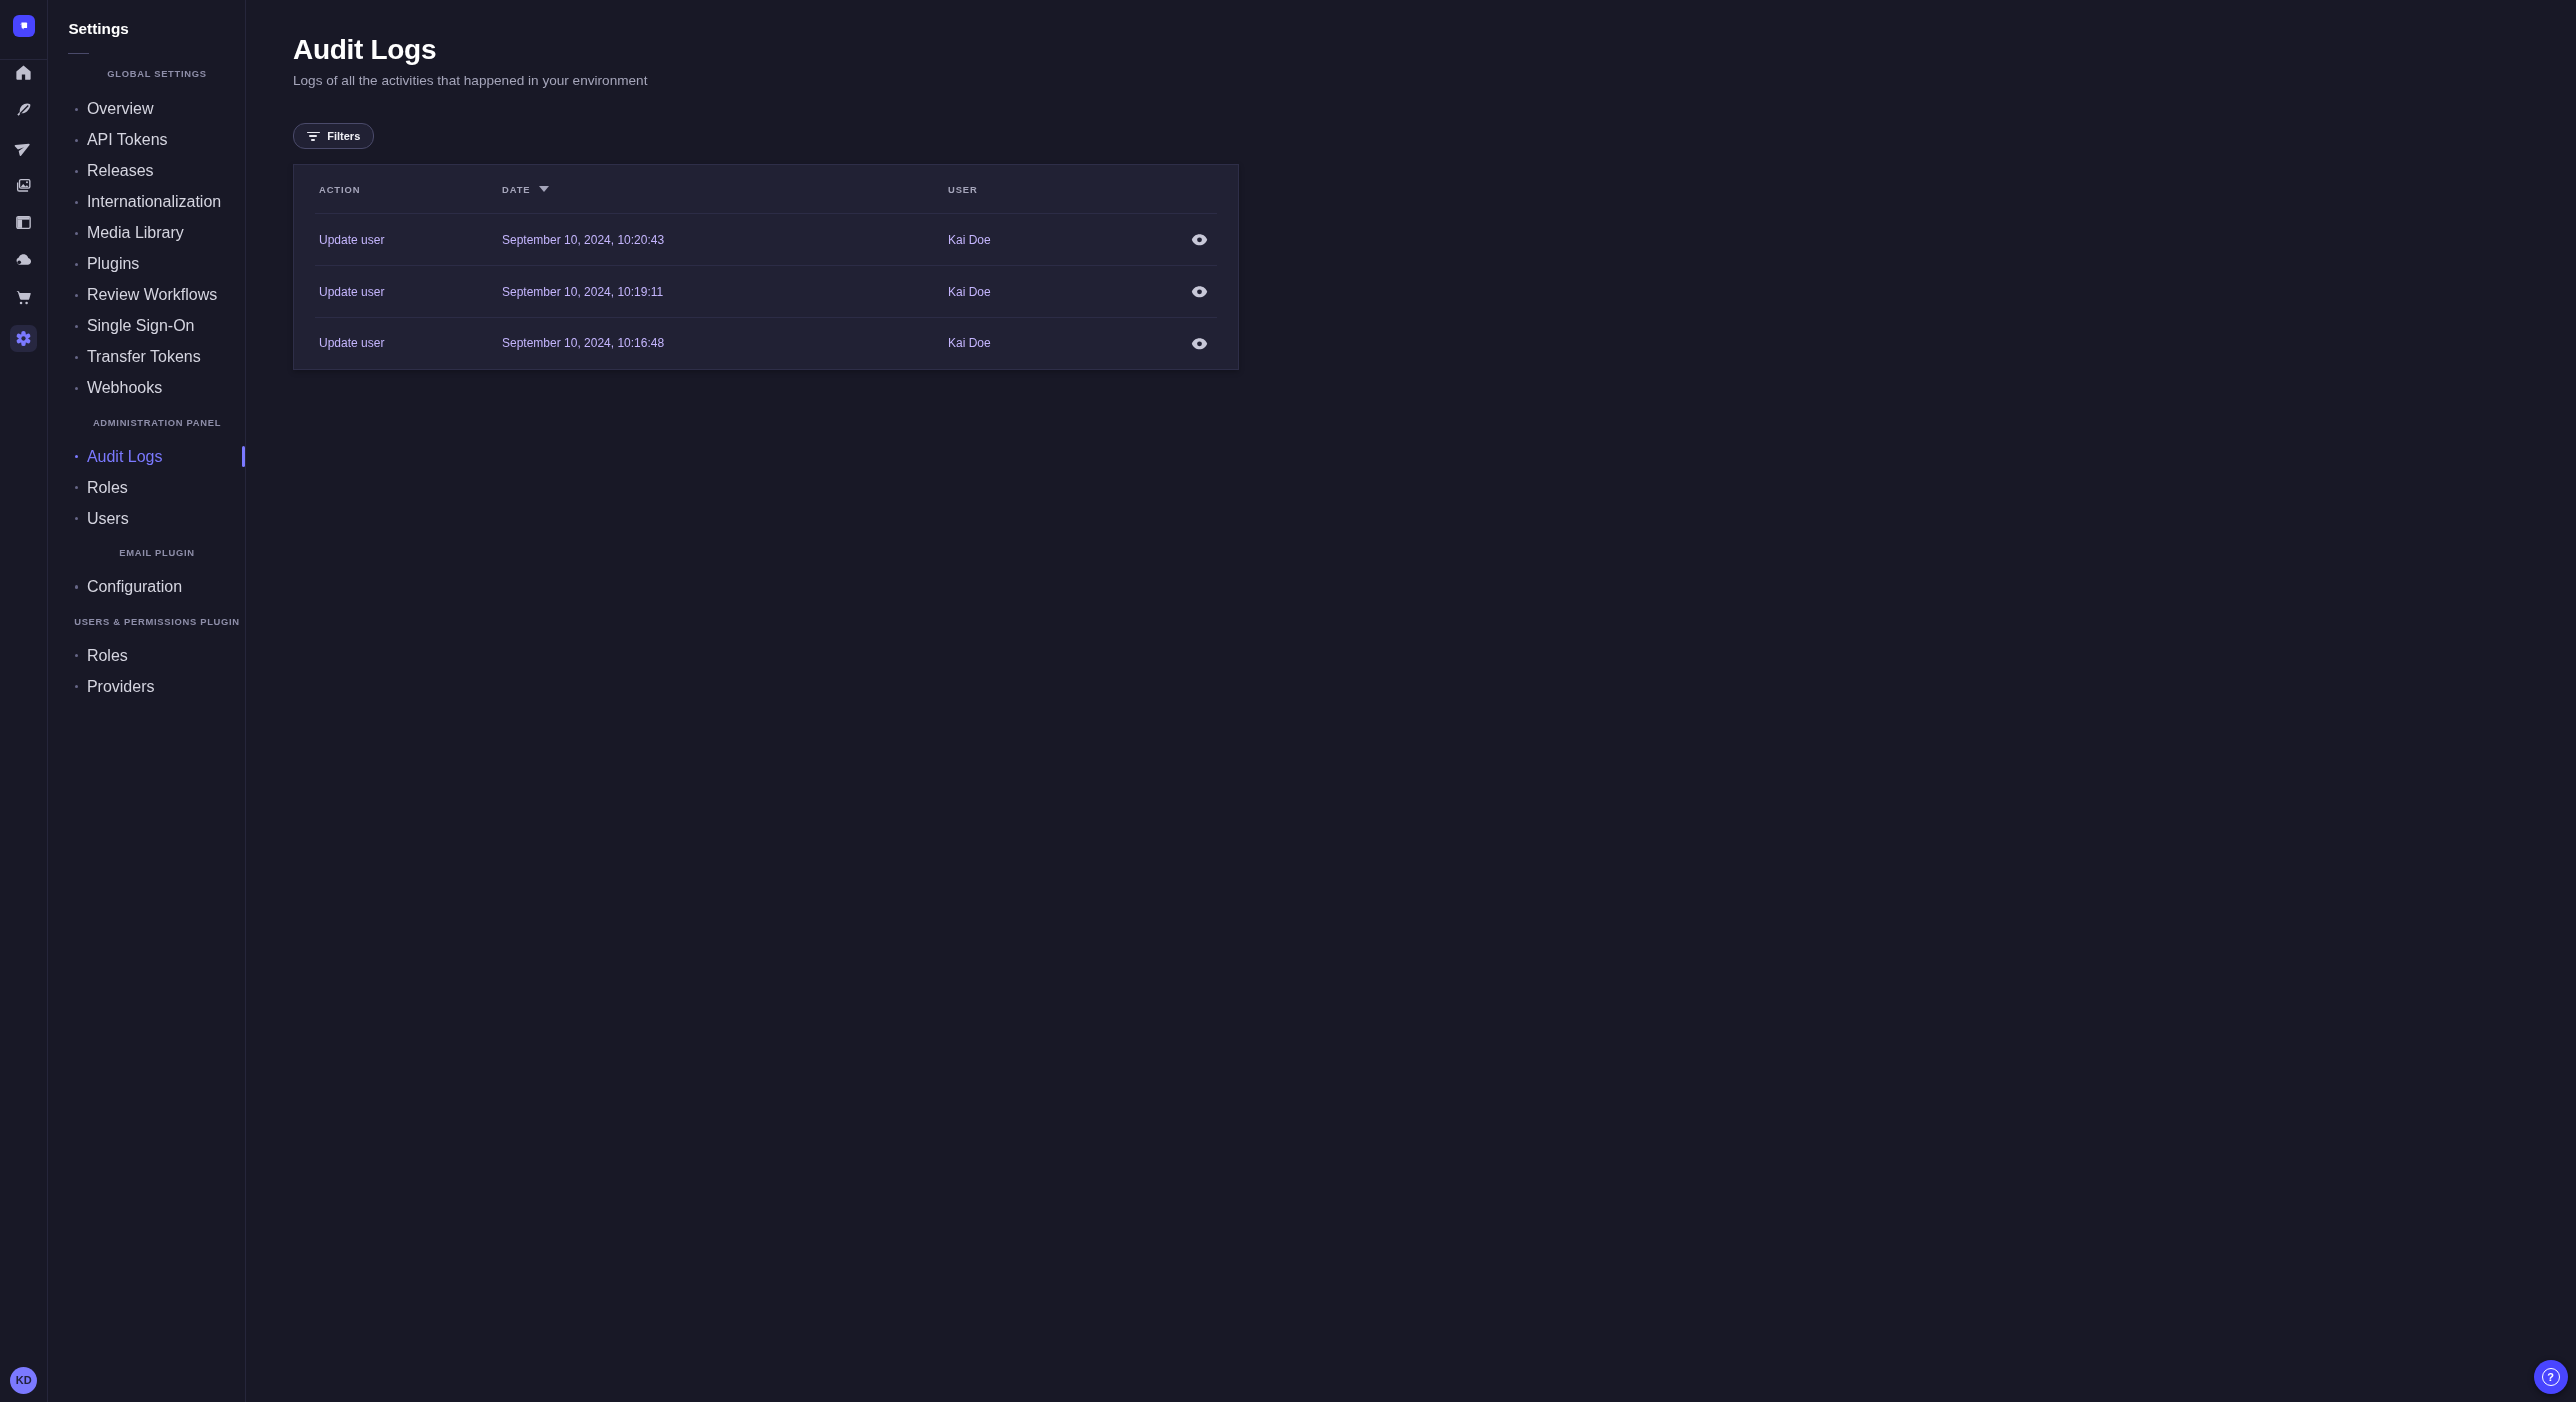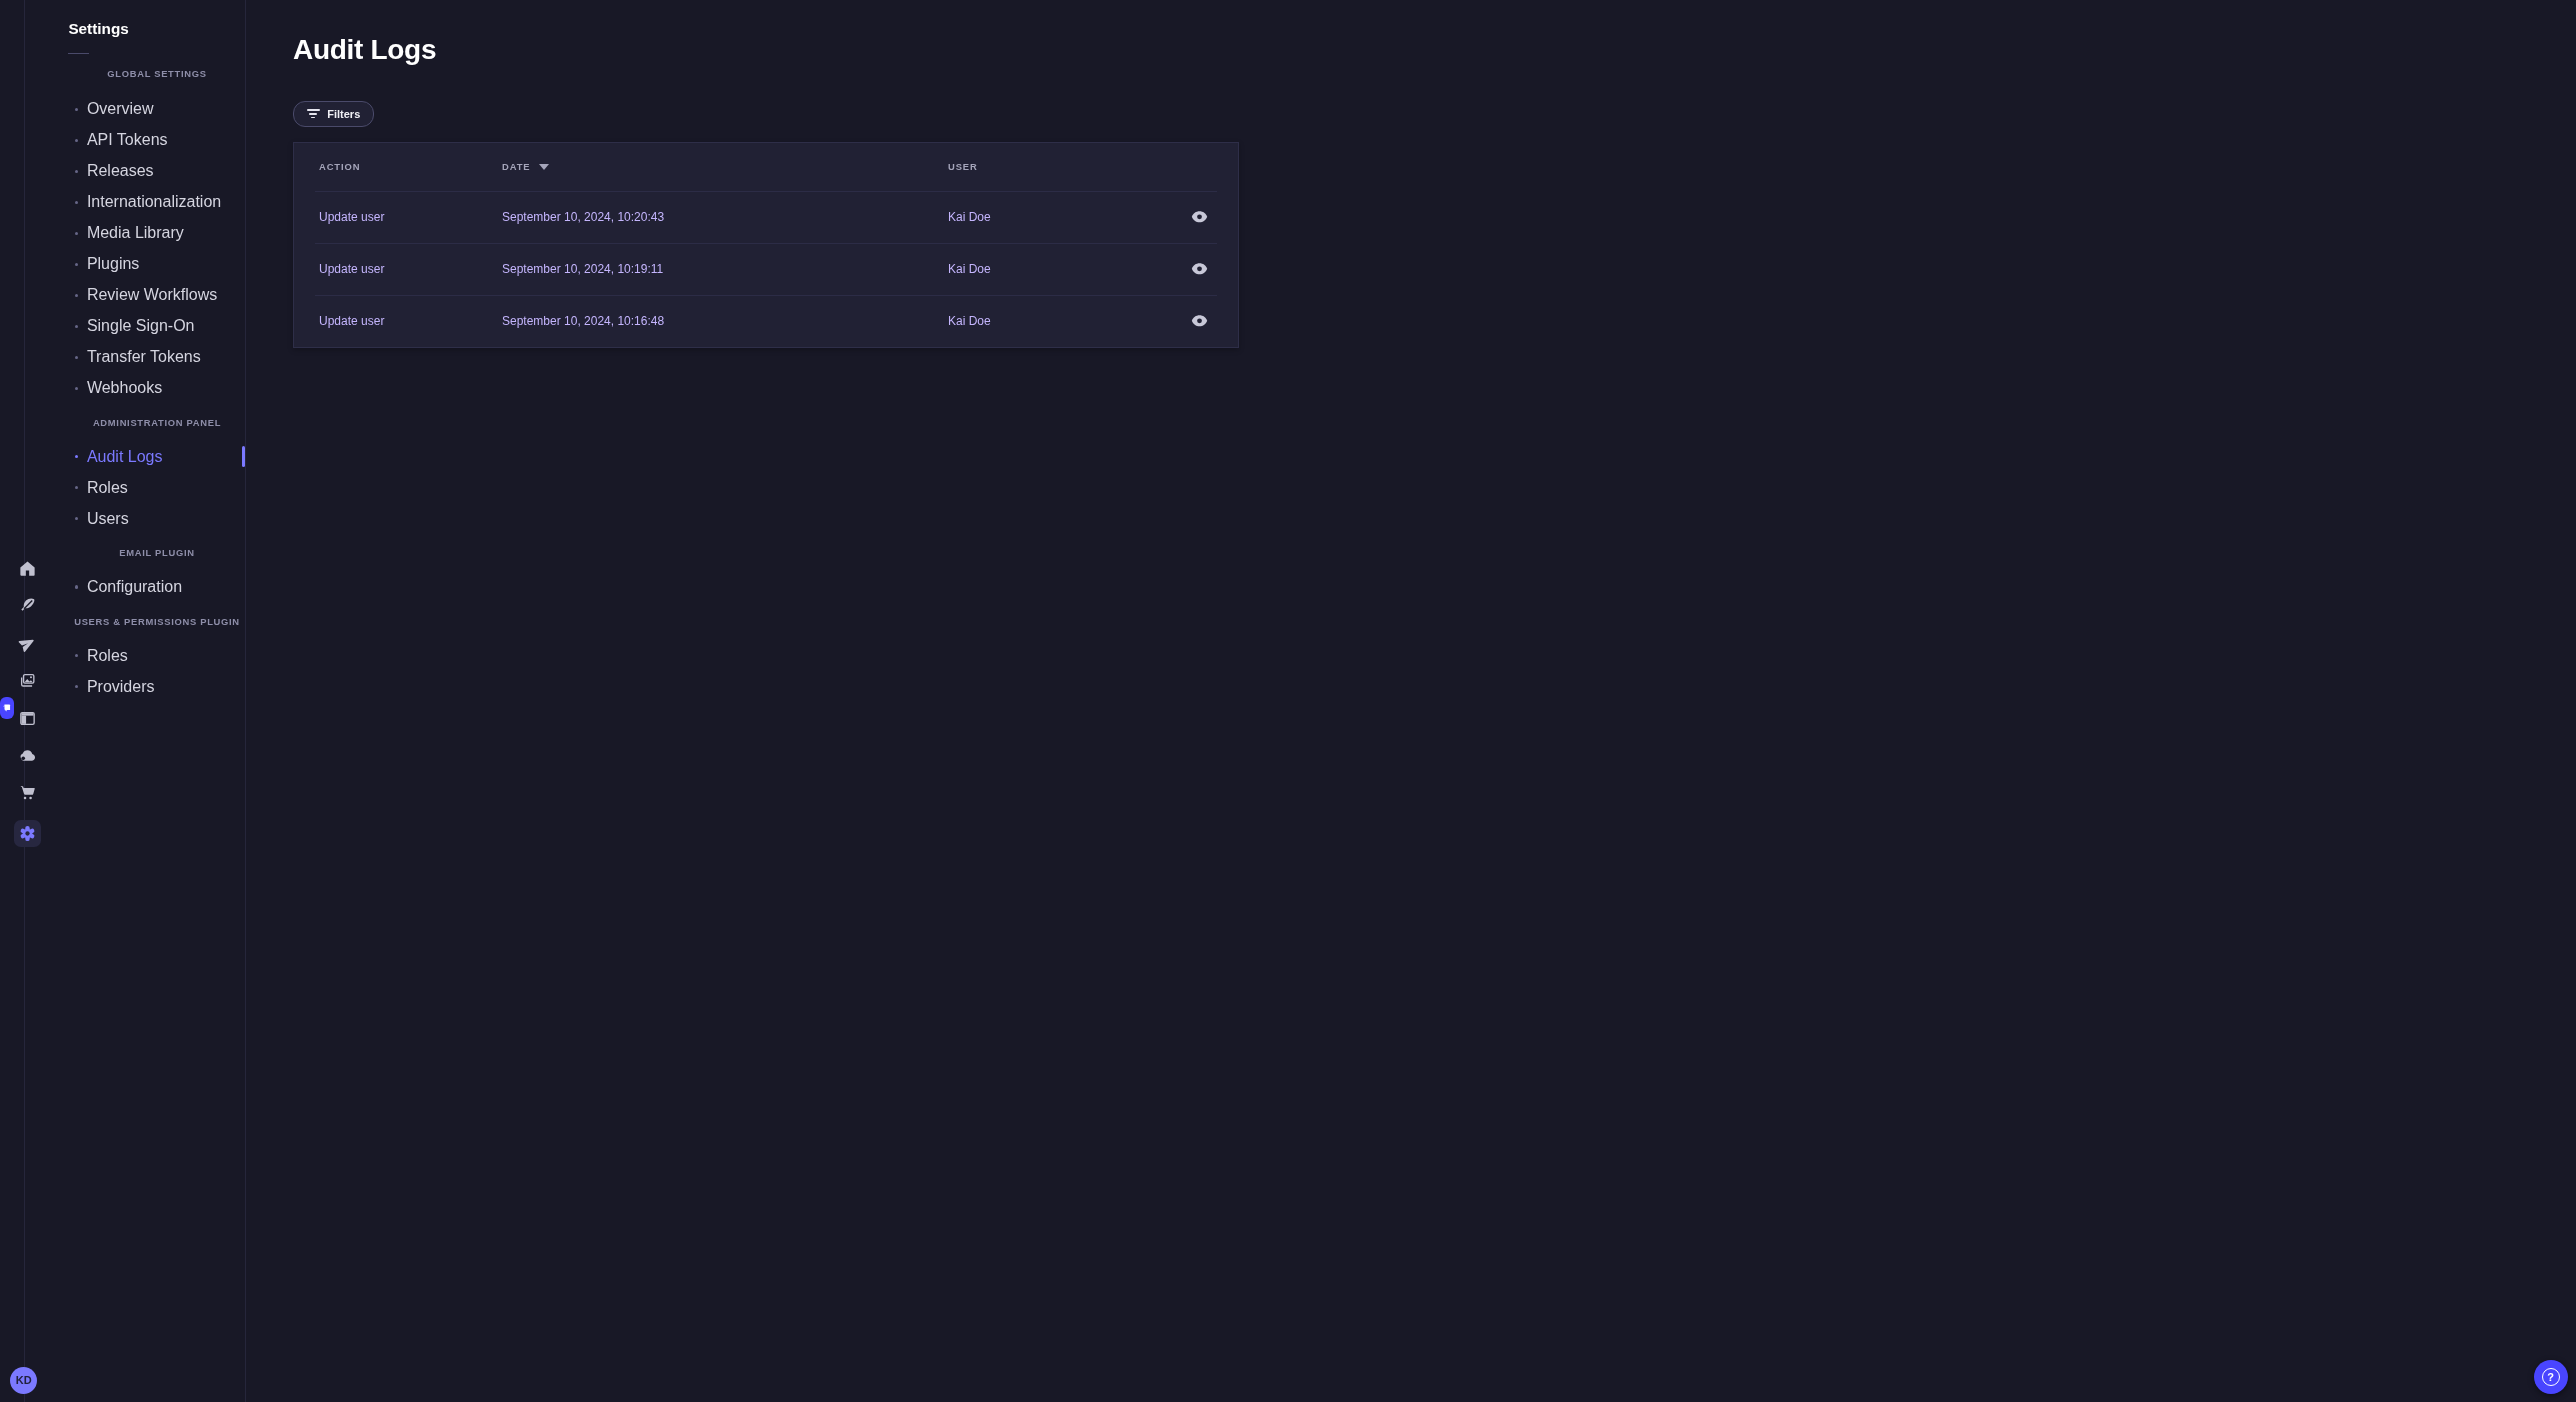--- a/index.html
+++ b/index.html
@@ -1,21 +1,21 @@
 <!DOCTYPE html>
 <html style="font-size:13.6px"><head>
 <meta charset="utf-8">
 <style>
   * { margin:0; padding:0; box-sizing:border-box; }
   html,body { width:1288px; height:701px; background:#181826; overflow:hidden;
     font-family:"Liberation Sans","DejaVu Sans",sans-serif; }
 
   
-  .rail { position:absolute; left:0; top:0; bottom:0; width:25px;
-    border-right:0.9px solid #26263b; display:flex; flex-direction:row; align-items:center; }
+  .rail { position:absolute; left:0; top:0; bottom:0; width:48px;
+    border-right:0.9px solid #26263b; display:flex; flex-direction:column; align-items:center; }
   .rail-logo { width:22px; height:22px; margin-top:14.5px; border-radius:6px; background:#4945ff;
     display:flex; align-items:center; justify-content:center; cursor:pointer; }
   .rail-divider { width:48px; height:0.9px; background:#26263b; margin-top:22px; }
   .rail-icons { display:flex; flex-direction:column; align-items:center; gap:17px; padding-top:3.4px; }
   .rail-item { width:20.4px; height:20.4px; display:flex; align-items:center; justify-content:center; cursor:pointer; }
   .rail-item svg { width:19px; height:19px; }
   .rail-item.tile { width:27px; height:27px; border-radius:6.8px; background:#272740; }
   .avatar { position:absolute; bottom:8.5px; left:10.2px; width:27px; height:27px; border-radius:50%;
     background:#7b79ff; color:#21213f; font-size:11px; font-weight:bold;
     display:flex; align-items:center; justify-content:center; cursor:pointer; }
@@ -219,20 +219,21 @@
       </a>
     <a class="sub-item">
         <span class="dot"></span>
         <span>Providers</span>
       </a>
   </div>
 </nav>
 
 <main class="main">
   <h1 class="page-title">Audit Logs</h1>
+  <div class="page-subtitle">Logs of all the activities that happened in your environment</div>
 
   <button class="filters-btn">
     <span class="filter-icon">
         <i></i>
         <i></i>
         <i></i>
       </span>
     <span>Filters</span>
   </button>
 

